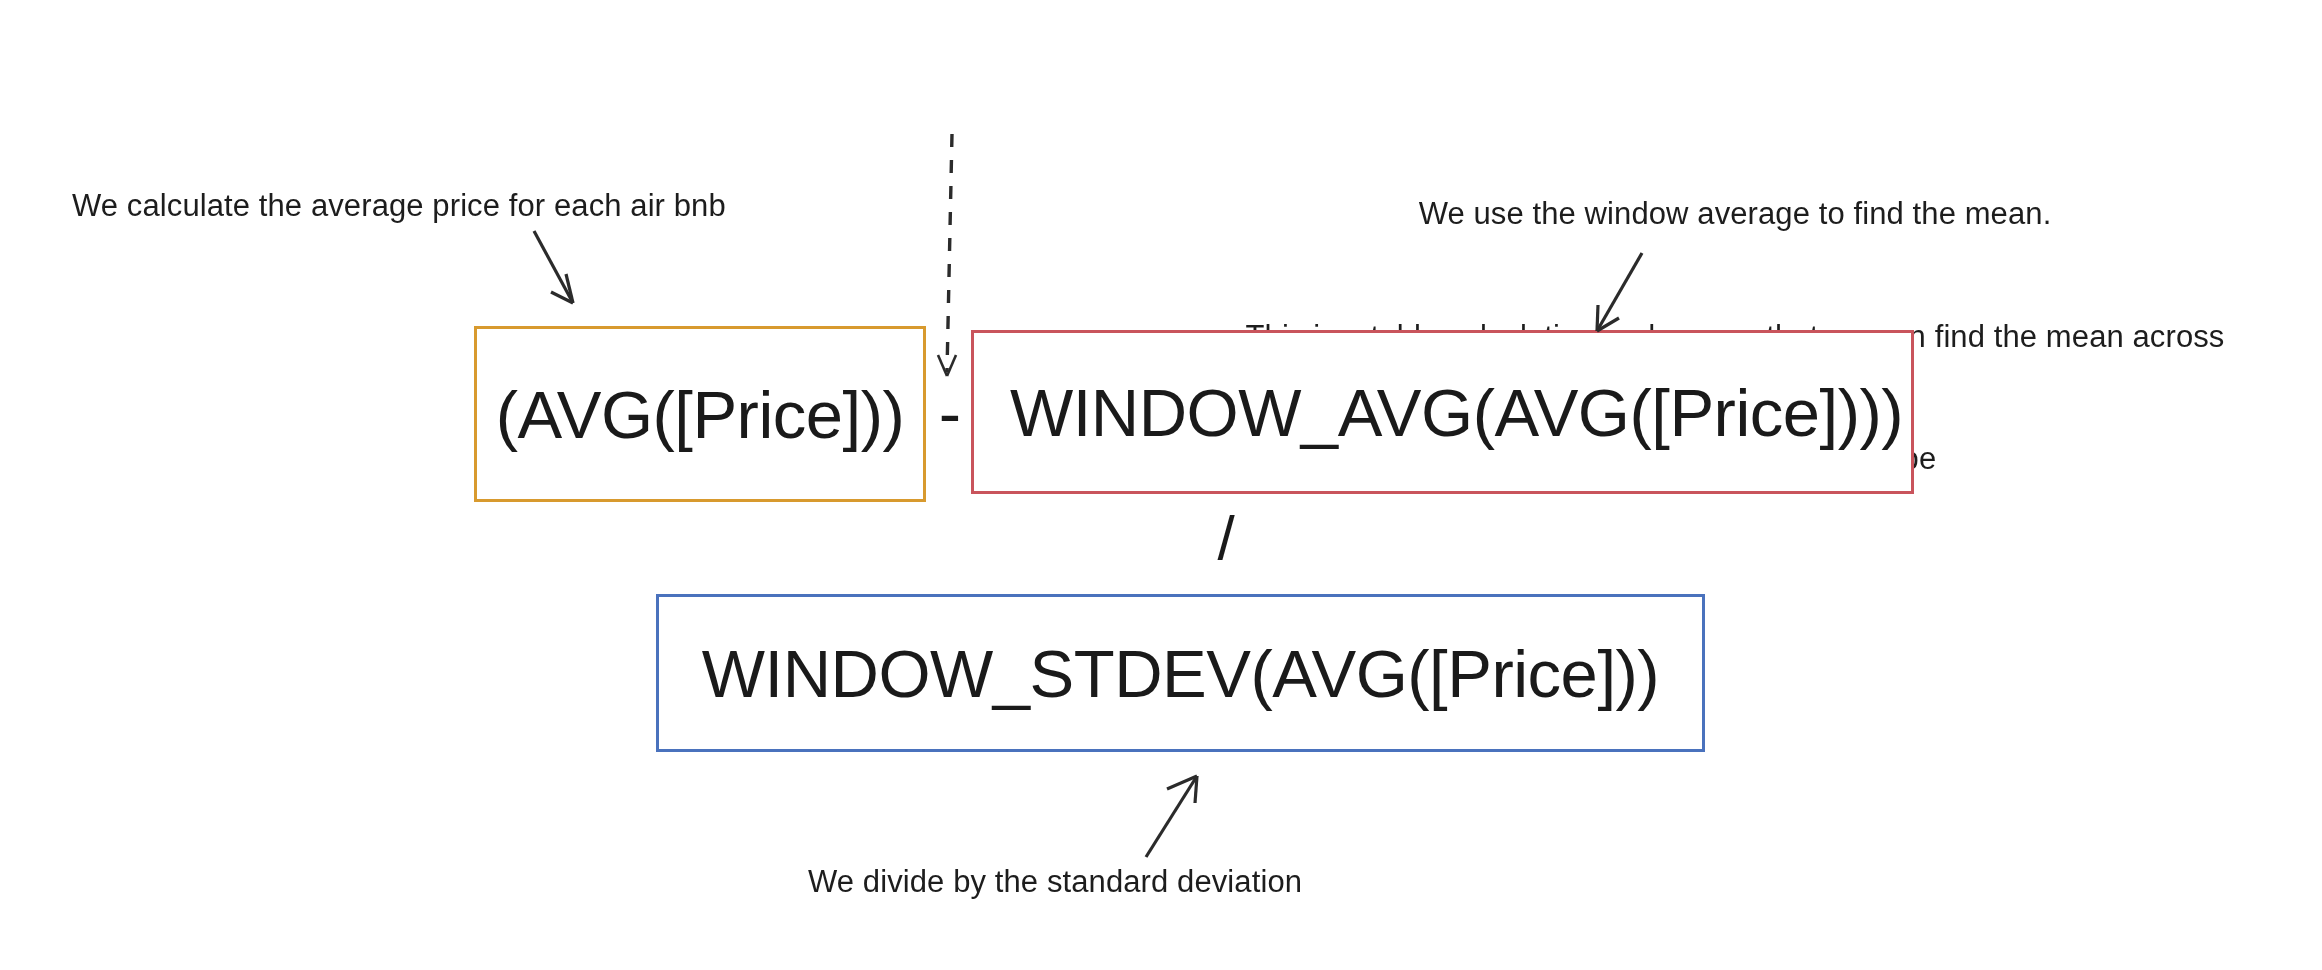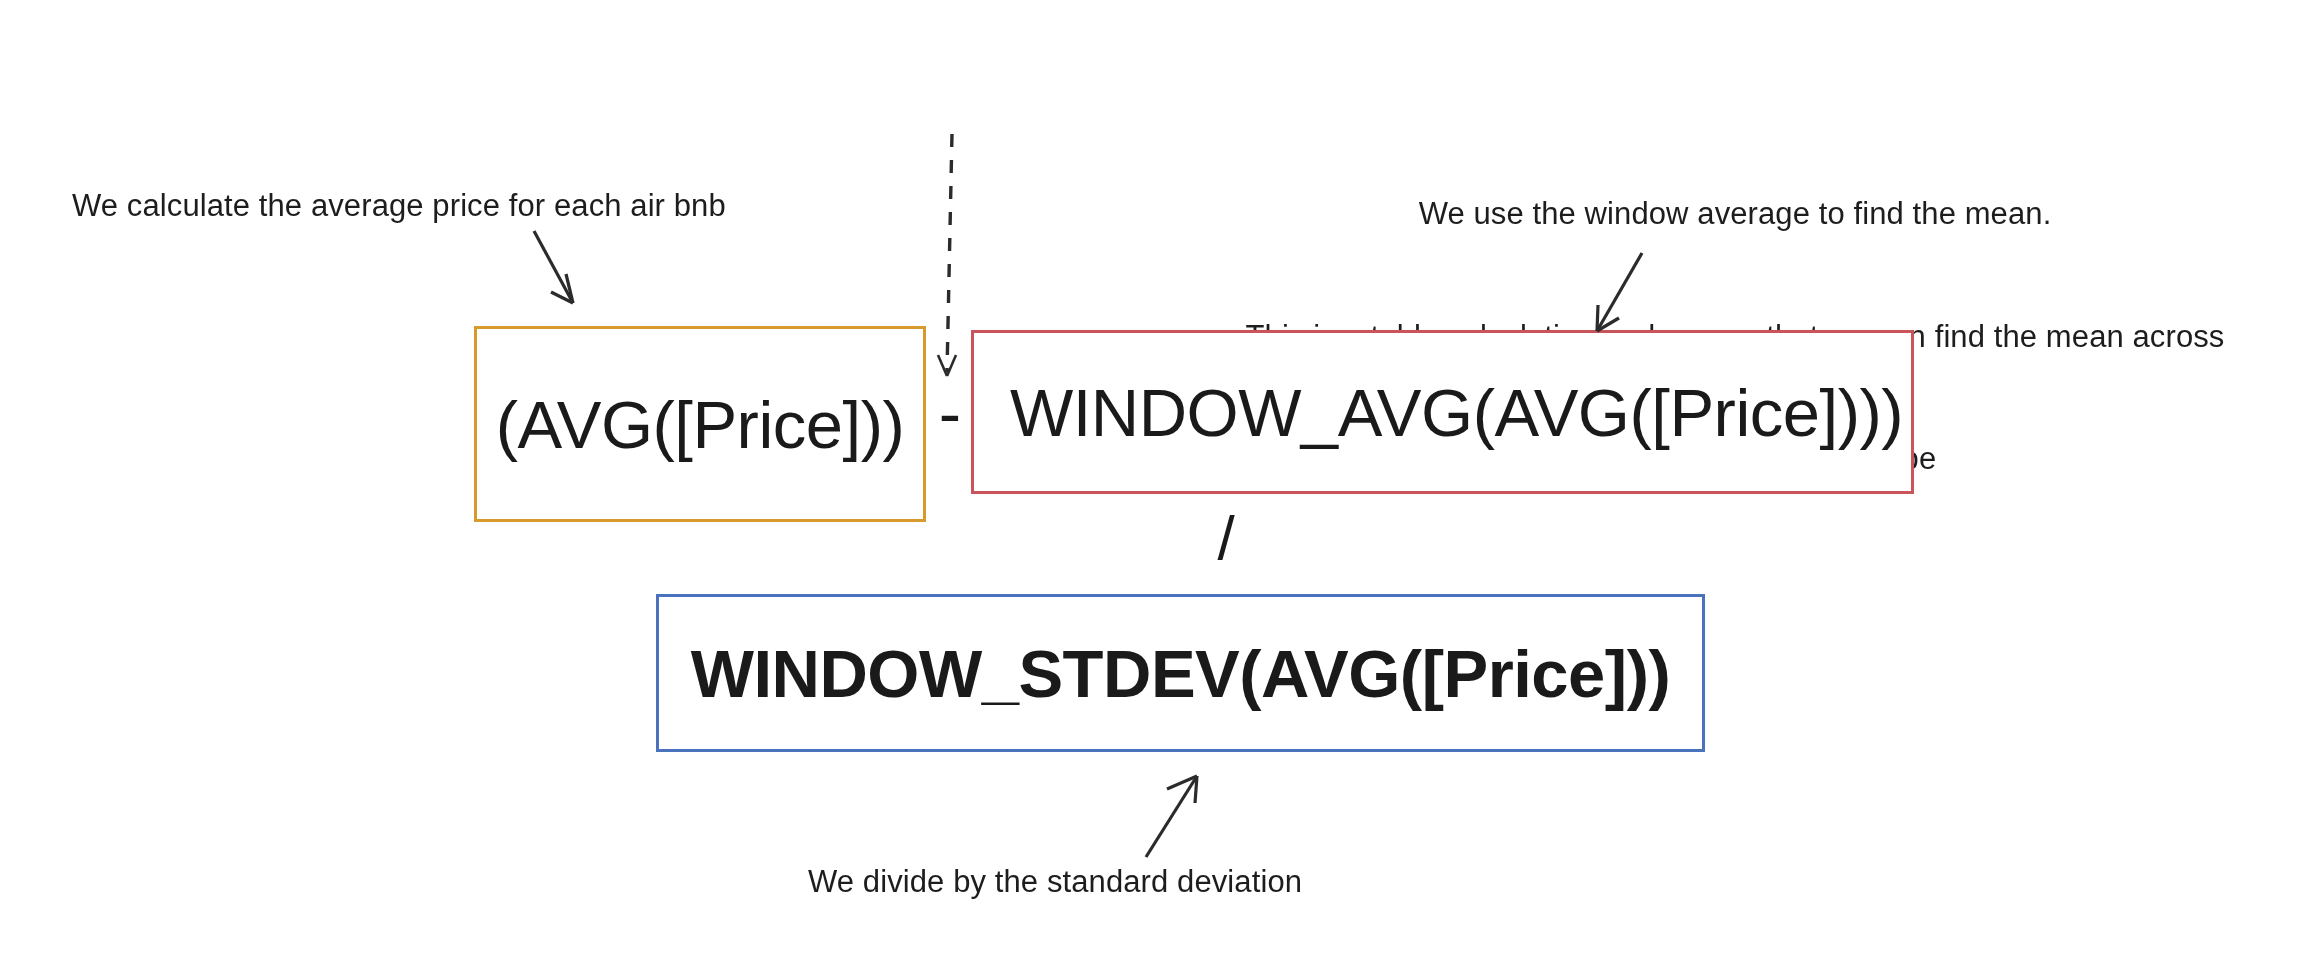--- a/index.html
+++ b/index.html
@@ -64,38 +64,37 @@
     line-height: 1;
     color: #1a1a1a;
     white-space: pre;
     letter-spacing: -0.5px;
   }
 
   #box-avg {
     left: 474px;
     top: 326px;
     width: 452px;
-    height: 196px;
+    height: 176px;
     border: 3px solid #d89a2e;
   }
   #box-window-avg {
     left: 971px;
     top: 330px;
     width: 943px;
     height: 164px;
     border: 3px solid #c9545c;
     padding-left: 28px;
   }
   #box-stdev {
     left: 656px;
     top: 594px;
     width: 1049px;
     height: 158px;
     border: 3px solid #4a72bd;
-    font-weight: bold;
   }
 
   #minus-sign {
     position: absolute;
     left: 928px;
     top: 382px;
     width: 44px;
     height: 60px;
     display: flex;
     align-items: center;

